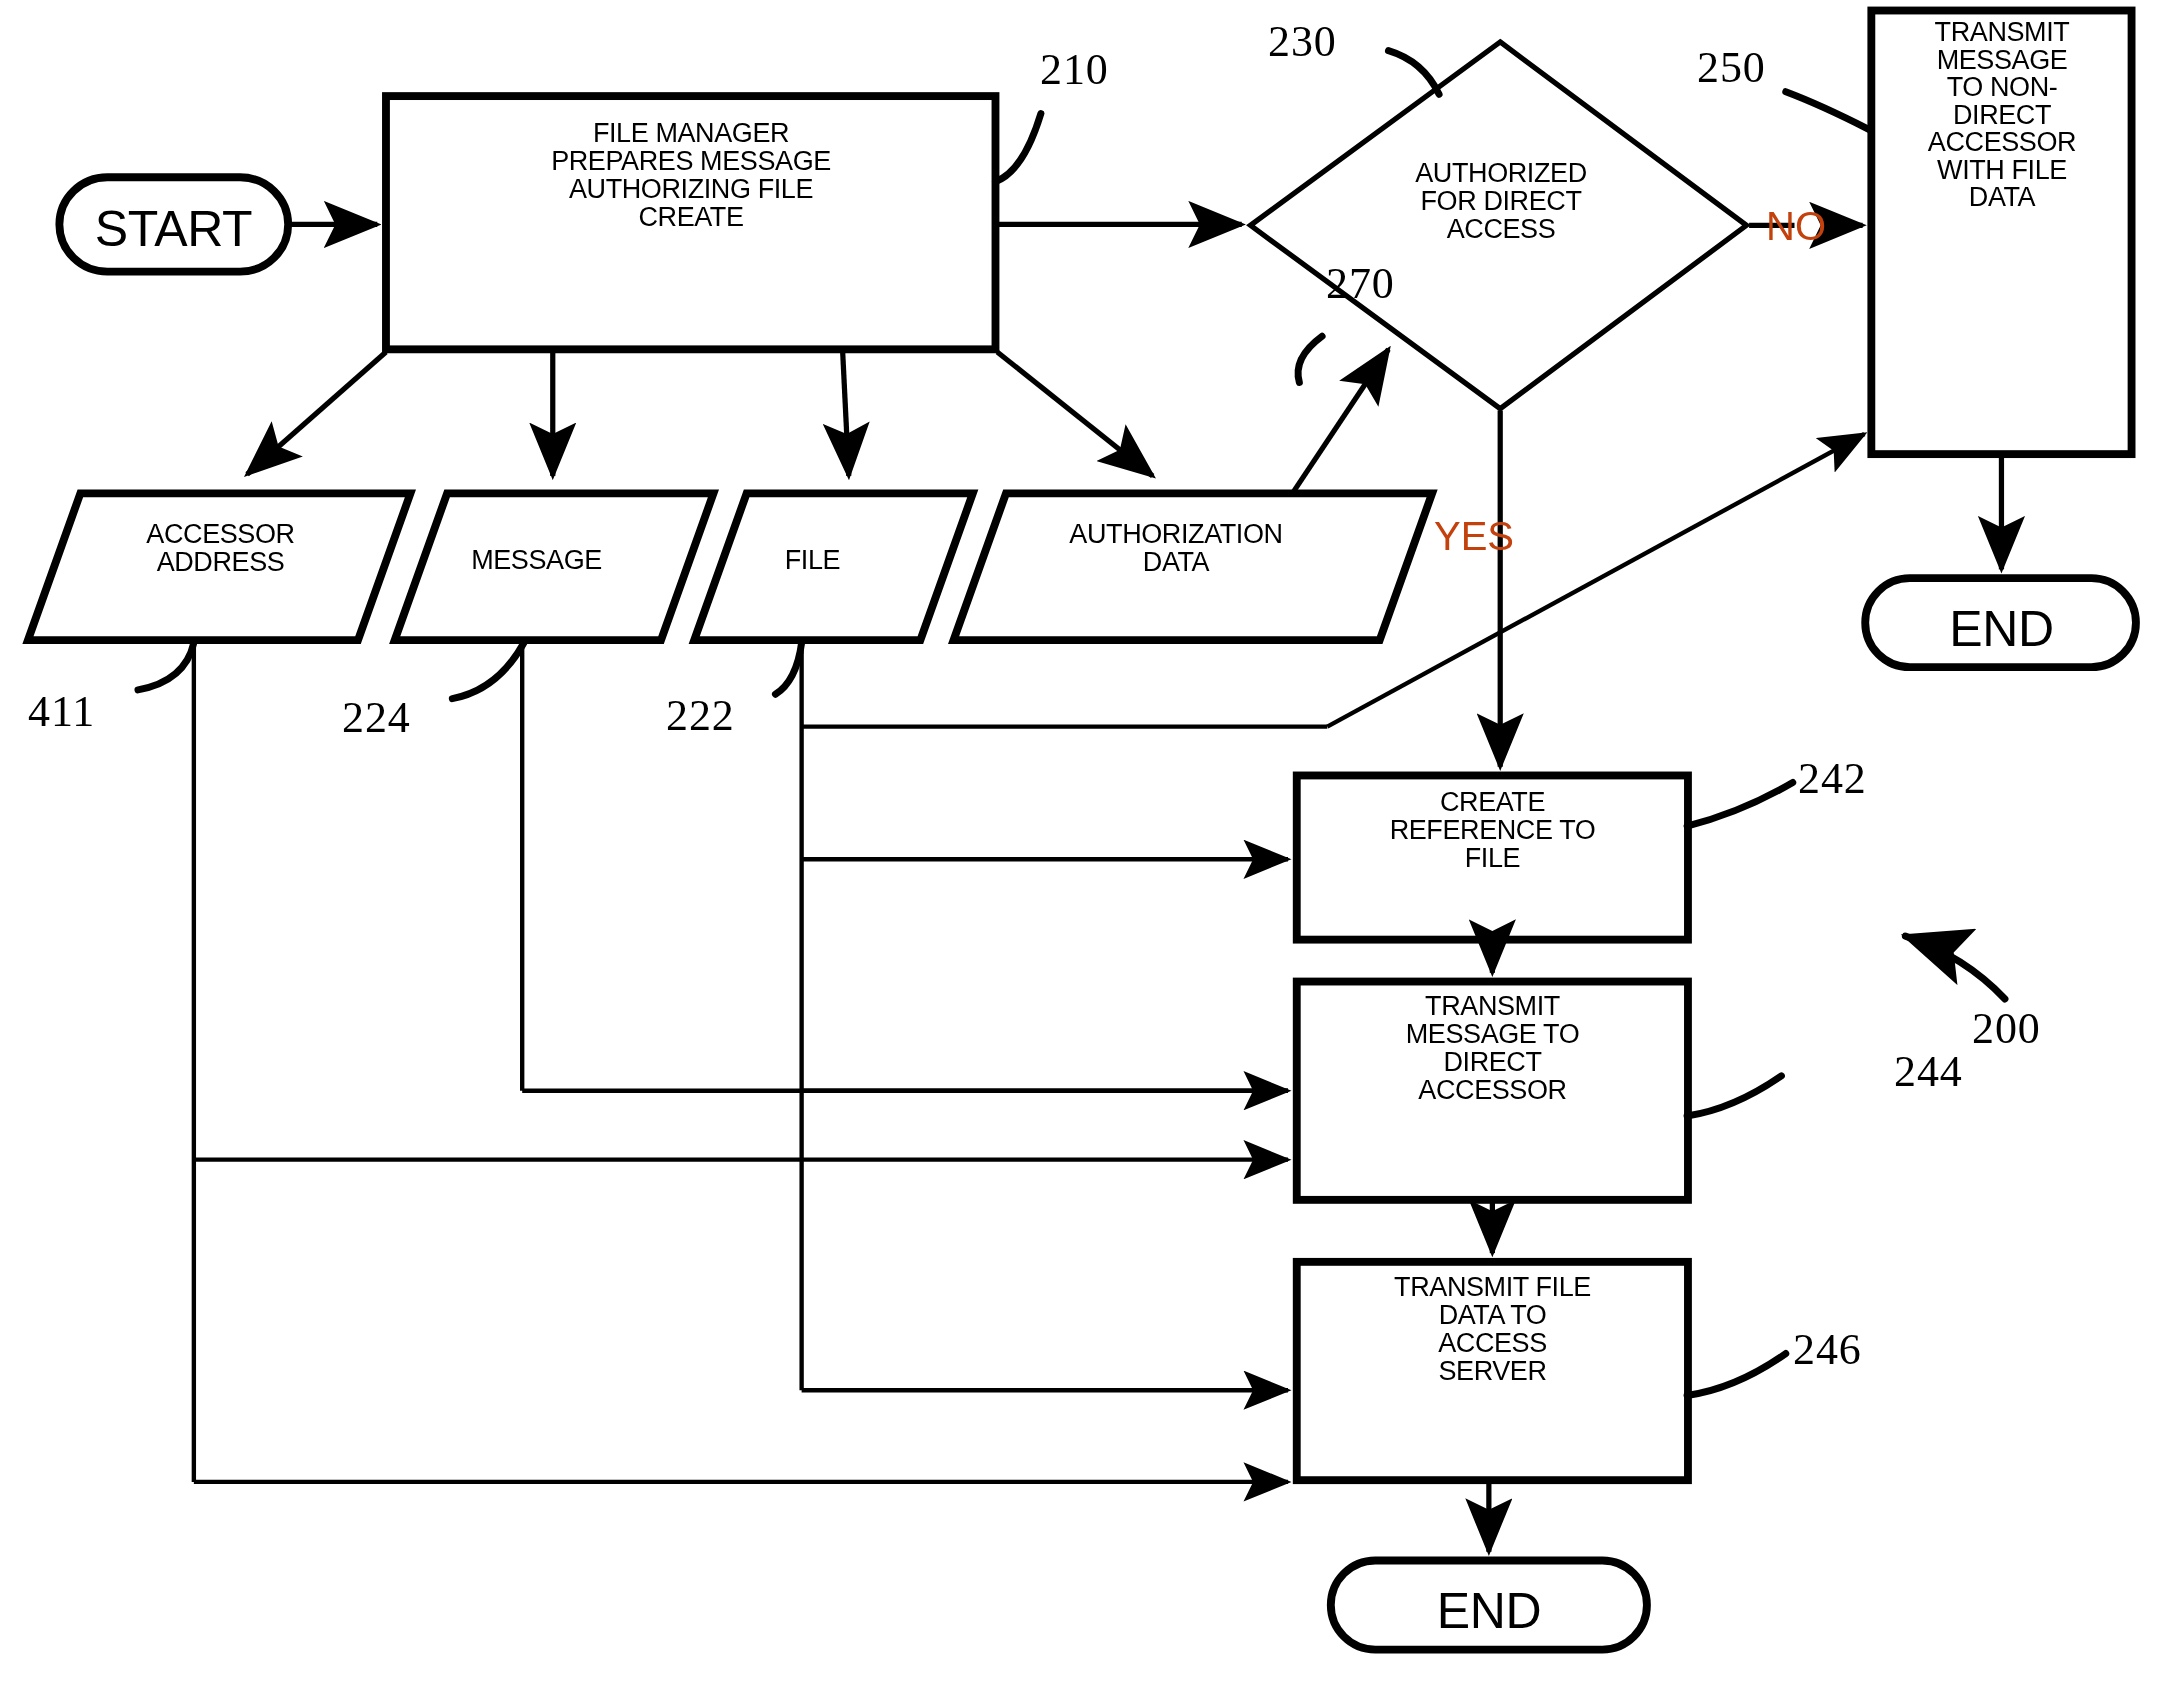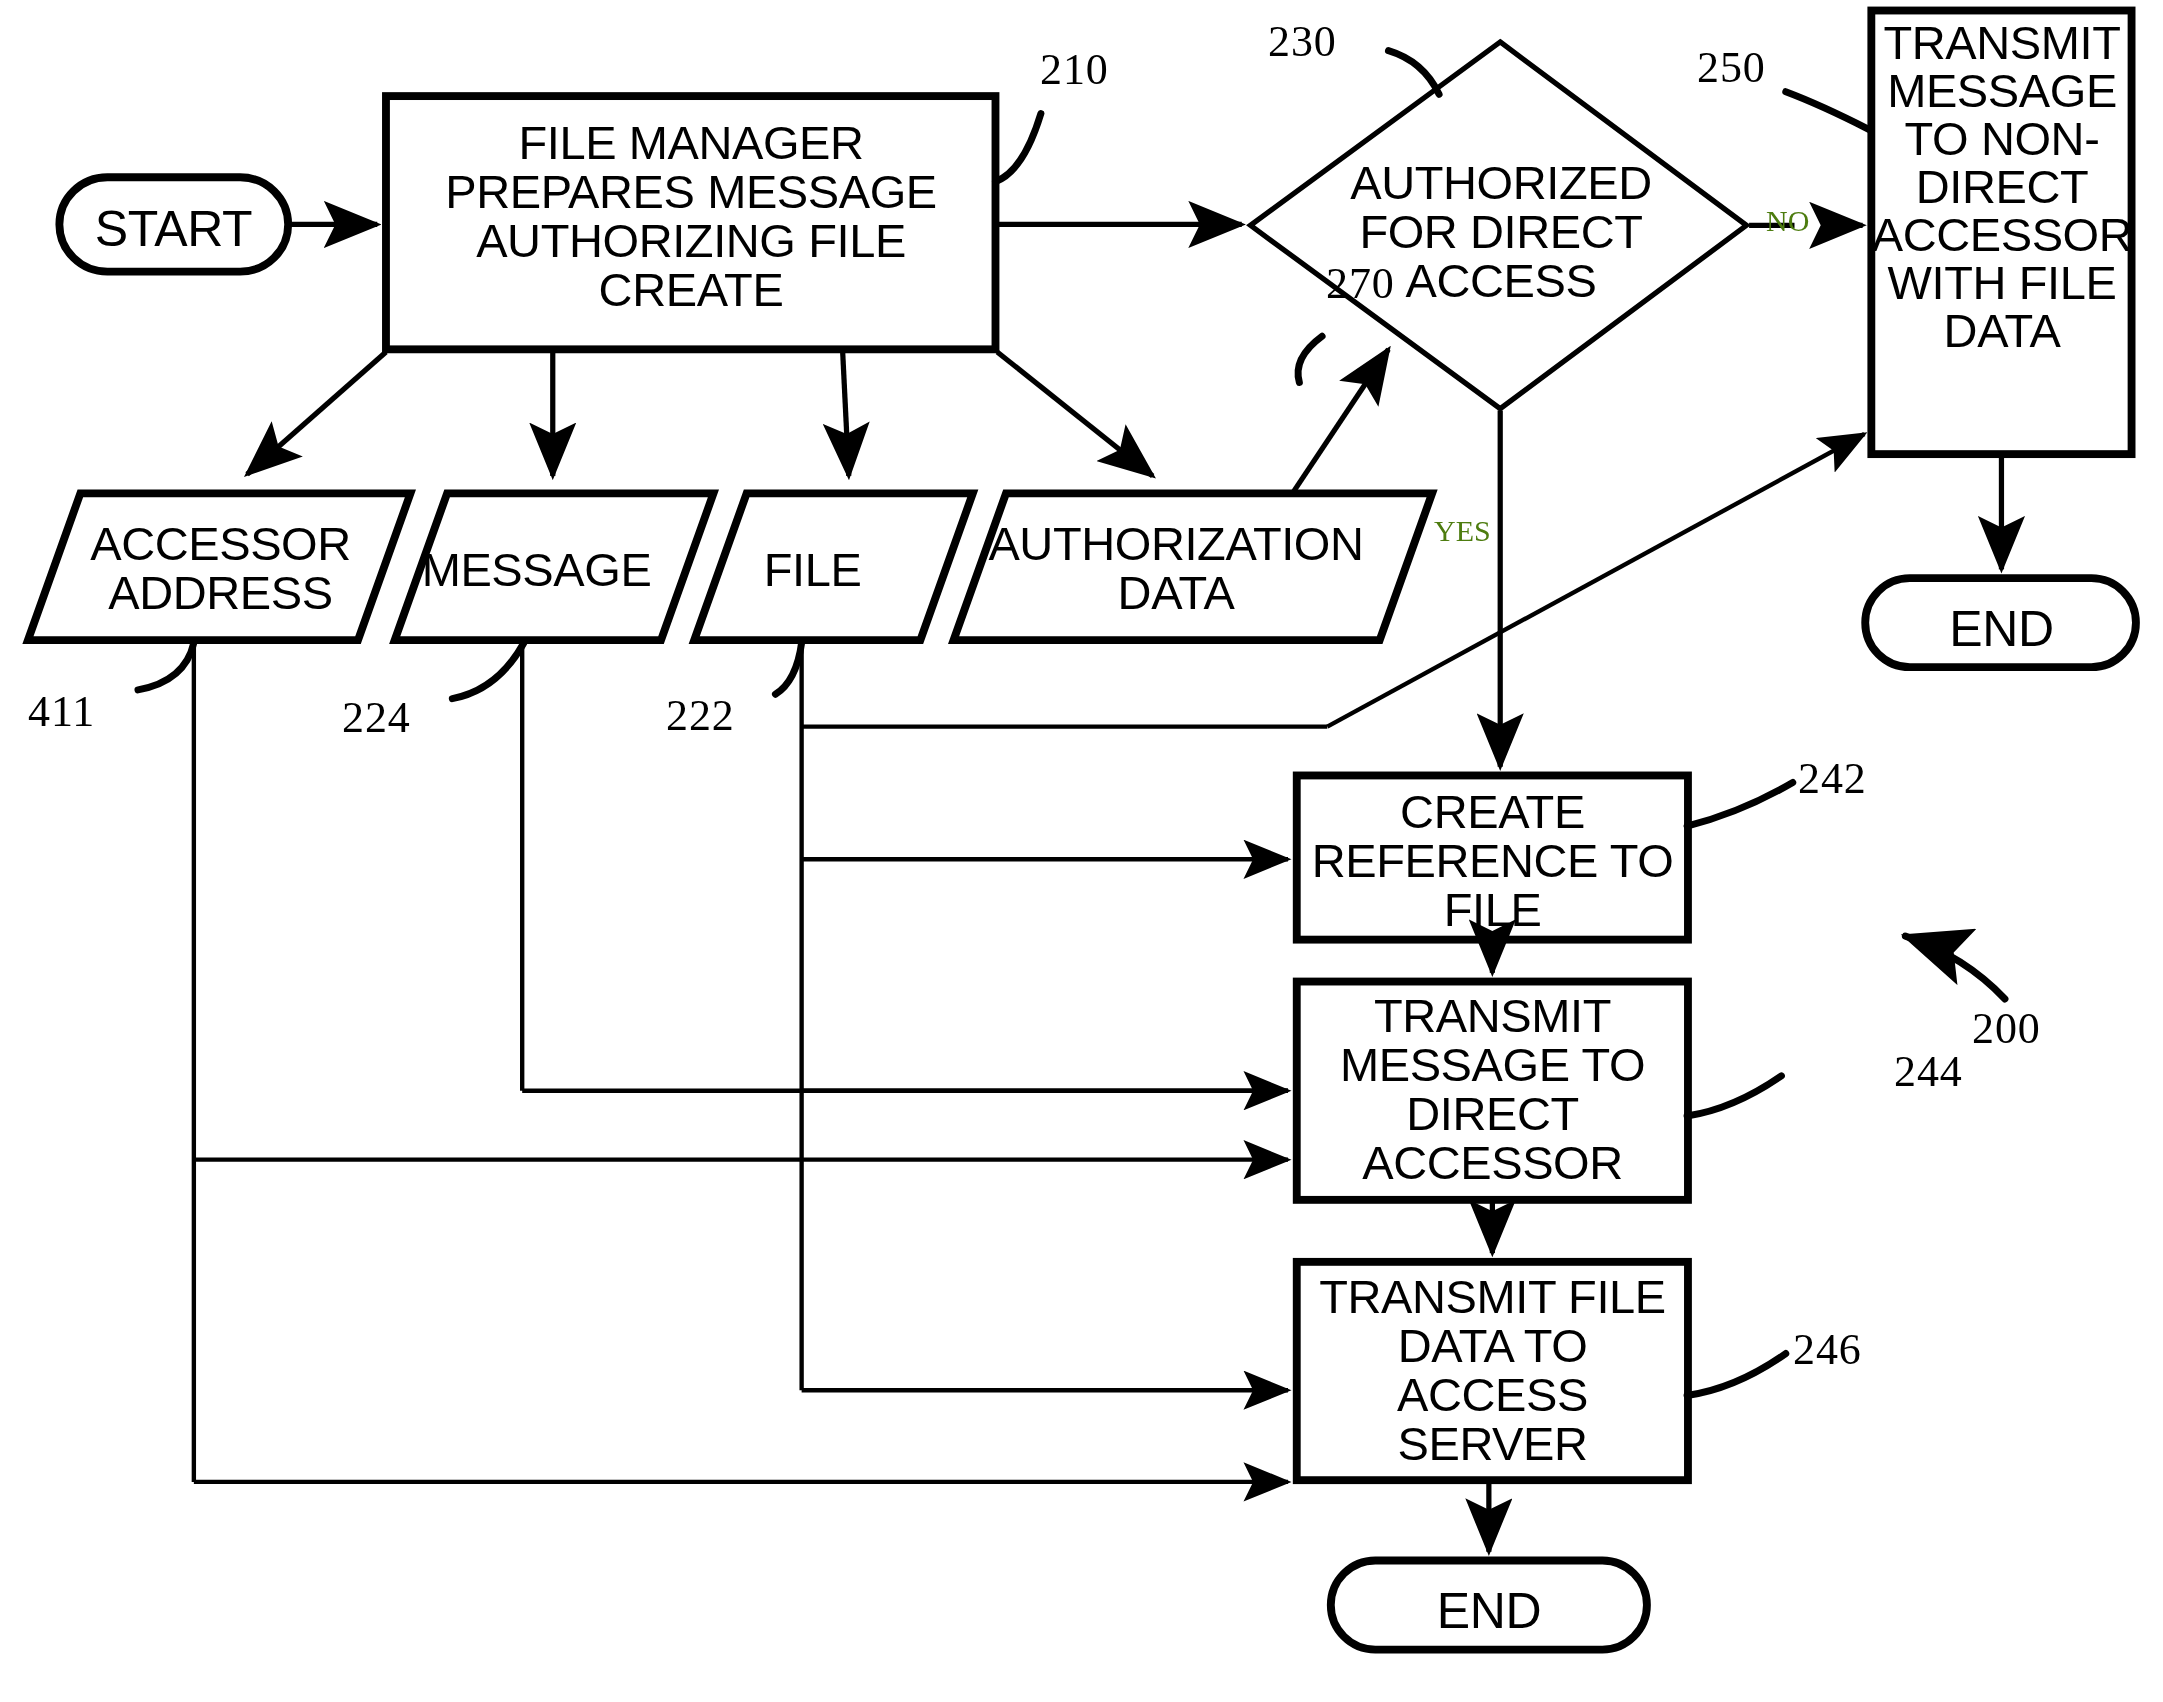--- a/index.html
+++ b/index.html
@@ -54,34 +54,34 @@
 
   .lbl {
     position: absolute;
     color: #000000;
     font-family: "Liberation Sans", sans-serif;
     text-align: center;
     line-height: 1.04;
     letter-spacing: -0.4px;
     white-space: pre-line;
   }
-  .box-text { font-size: 47px; }
+  .box-text { font-size: 27px; }
   .term-text { font-size: 50px; }
   .ref-num {
     position: absolute;
     color: #000000;
     font-family: "Liberation Serif", serif;
     font-size: 44px;
     letter-spacing: 0.9px;
   }
   .flow-lbl {
     position: absolute;
-    color: #4d7c0f;
-    font-family: Liberation Serif, serif;
-    font-size: 30px;
+    color: #c2410c;
+    font-family: Liberation Sans, sans-serif;
+    font-size: 40px;
   }
 </style>
 </head>
 <body>
 
 <div id="fig">
 
   <svg class="canvas" viewBox="0 0 2477 1949">
     <defs>
       <marker id="ah" markerWidth="11" markerHeight="9" refX="10.2" refY="4.5" orient="auto" markerUnits="strokeWidth">

